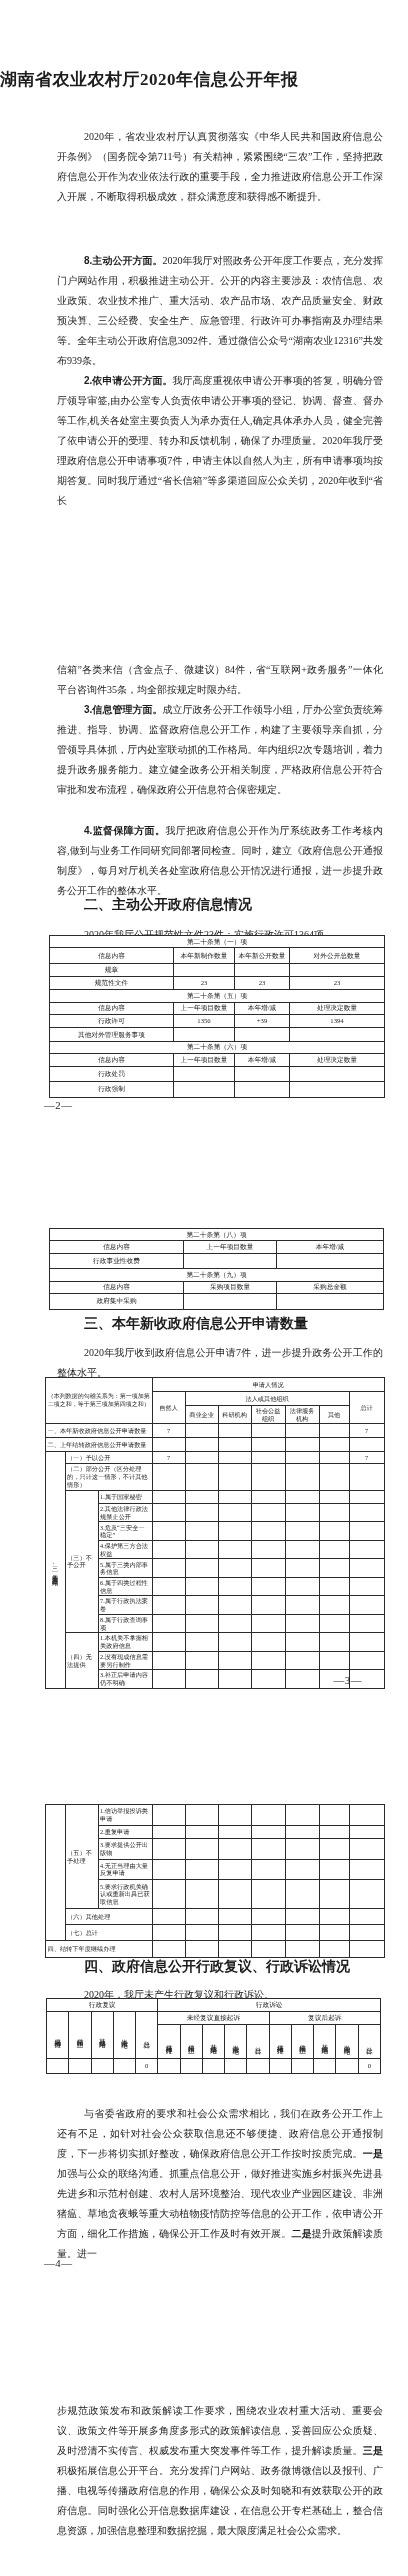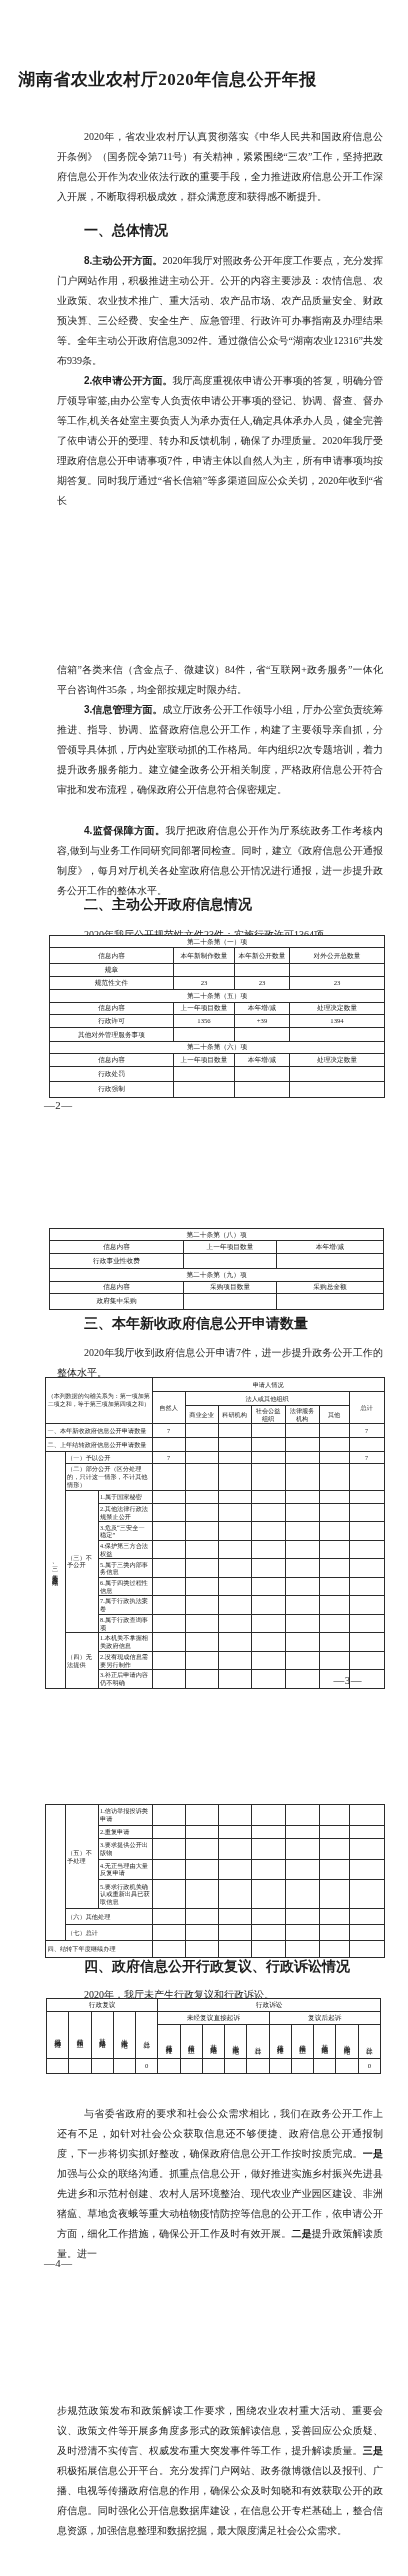--- a/index.html
+++ b/index.html
@@ -1,19 +1,19 @@
 <!DOCTYPE html>
 <html style="font-size:8.2px"><head>
 <meta charset="utf-8">
 <style>
   html,body{margin:0;padding:0;background:#fff;}
   #doc{position:relative;width:409px;height:2890px;background:#ffffff;
        font-family:"Liberation Serif",serif;color:#1d1d1d;overflow:hidden;}
   .abs{position:absolute;}
-  .title{left:0;top:68px;width:335px;text-align:center;font-size:17px;
+  .title{left:0;top:68px;width:335px;text-align:left;font-size:17px;
          font-weight:bold;letter-spacing:0.5px;font-family:"Liberation Serif",serif;}
   .body-text{left:57px;width:326px;font-size:10px;line-height:20px;text-align:justify;}
   .ind{text-indent:27px;}
   .em{font-family:"Liberation Sans",sans-serif;font-weight:bold;}
   .heading{left:57px;width:326px;font-size:14px;font-family:"Liberation Sans",sans-serif;
            font-weight:bold;text-indent:27px;line-height:17.5px;}
   .pn{font-size:10.8px;letter-spacing:0.5px;}
   .pnl{left:44px;}
   .pnr{right:47px;}
   table{border-collapse:collapse;table-layout:fixed;background:#fff;}
@@ -30,21 +30,20 @@
   .rh32{height:16.5px}.rh36{height:18.5px}.rh40{height:20.6px}.rh56{height:29px}
   .rh66{height:34px}.rhhd{height:15.5px}
 </style>
 </head>
 <body>
 
 <div id="doc">
 
   <div class="abs title">湖南省农业农村厅2020年信息公开年报</div>
   <p class="abs body-text ind" style="top:117px"><span>2020年，省农业农村厅认真贯彻落实《中华人民共和国政府信息公开条例》（国务院令第711号）有关精神，紧紧围绕“三农”工作，坚持把政府信息公开作为农业依法行政的重要手段，全力推进政府信息公开工作深入开展，不断取得积极成效，群众满意度和获得感不断提升。</span></p>
-  <div class="abs heading" style="top:222px">一、总体情况</div>
   <p class="abs body-text ind" style="top:241px"><span class="em">8.主动公开方面。</span><span>2020年我厅对照政务公开年度工作要点，充分发挥门户网站作用，积极推进主动公开。公开的内容主要涉及：农情信息、农业政策、农业技术推广、重大活动、农产品市场、农产品质量安全、财政预决算、三公经费、安全生产、应急管理、行政许可办事指南及办理结果等。全年主动公开政府信息3092件。通过微信公众号“湖南农业12316”共发布939条。</span></p>
   <p class="abs body-text ind" style="top:361px"><span class="em">2.依申请公开方面。</span><span>我厅高度重视依申请公开事项的答复，明确分管厅领导审签,由办公室专人负责依申请公开事项的登记、协调、督查、督办等工作,机关各处室主要负责人为承办责任人,确定具体承办人员，健全完善了依申请公开的受理、转办和反馈机制，确保了办理质量。2020年我厅受理政府信息公开申请事项7件，申请主体以自然人为主，所有申请事项均按期答复。同时我厅通过“省长信箱”等多渠道回应公众关切，2020年收到“省长</span></p>
 
   <p class="abs body-text" style="top:650px"><span>信箱”各类来信（含金点子、微建议）84件，省“互联网+政务服务”一体化平台咨询件35条，均全部按规定时限办结。</span></p>
   <p class="abs body-text ind" style="top:690px"><span class="em">3.信息管理方面。</span><span>成立厅政务公开工作领导小组，厅办公室负责统筹推进、指导、协调、监督政府信息公开工作，构建了主要领导亲自抓，分管领导具体抓，厅内处室联动抓的工作格局。年内组织2次专题培训，着力提升政务服务能力。建立健全政务公开相关制度，严格政府信息公开符合审批和发布流程，确保政府公开信息符合保密规定。</span></p>
   <p class="abs body-text ind" style="top:811px"><span class="em">4.监督保障方面。</span><span>我厅把政府信息公开作为厅系统政务工作考核内容,做到与业务工作同研究同部署同检查。同时，建立《政府信息公开通报制度》，每月对厅机关各处室政府信息公开情况进行通报，进一步提升政务公开工作的整体水平。</span></p>
   <div class="abs heading" style="top:896px">二、主动公开政府信息情况</div>
   <p class="abs body-text ind" style="top:915px"><span>2020年我厅公开规范性文件23件；实施行政许可1364项。</span></p>
 
   <table class="t t1" style="top:935px">

